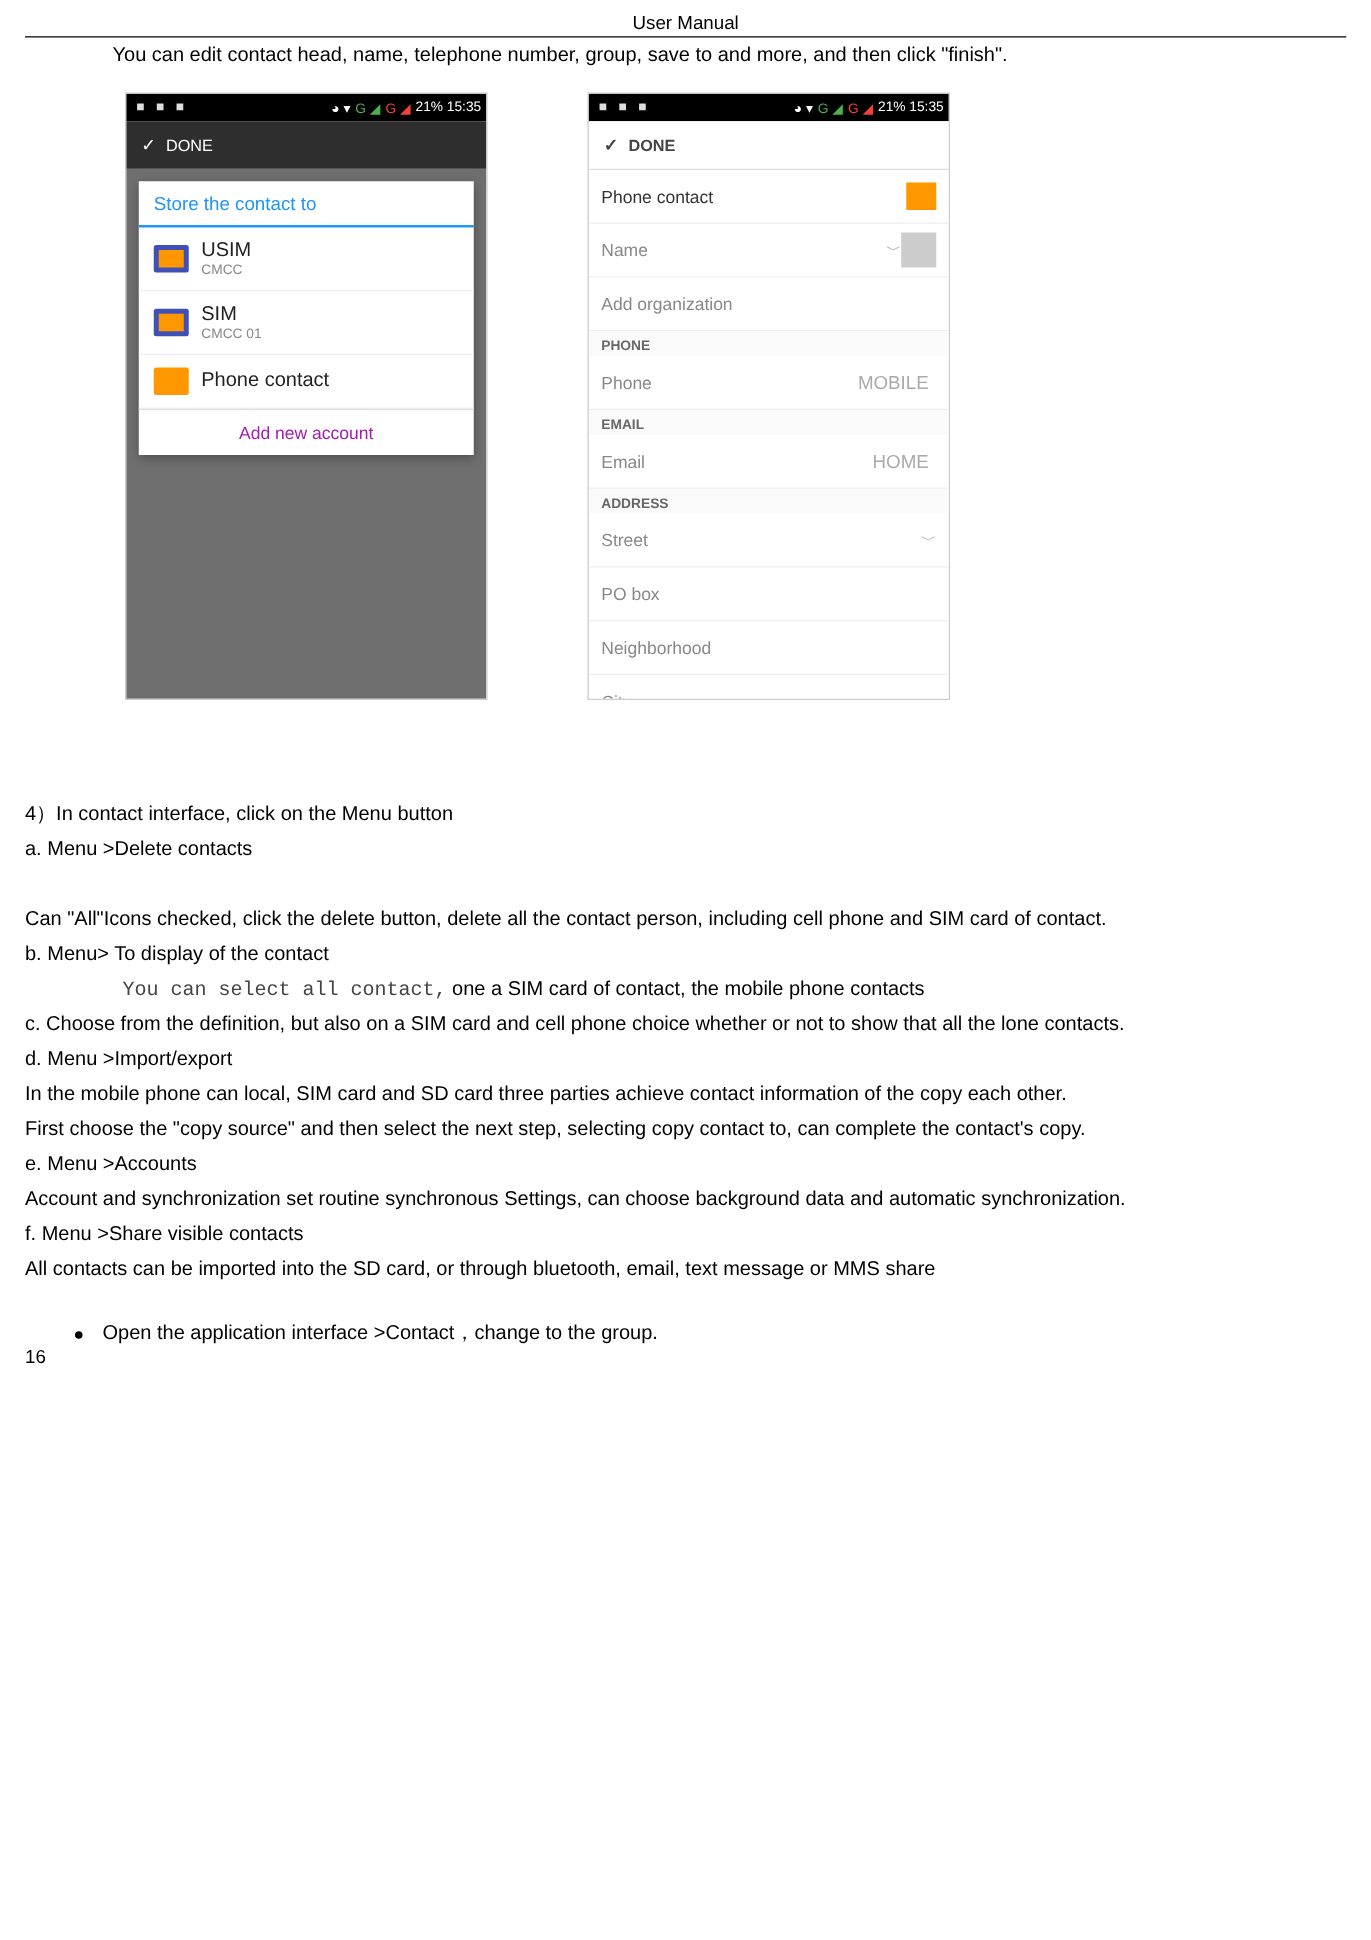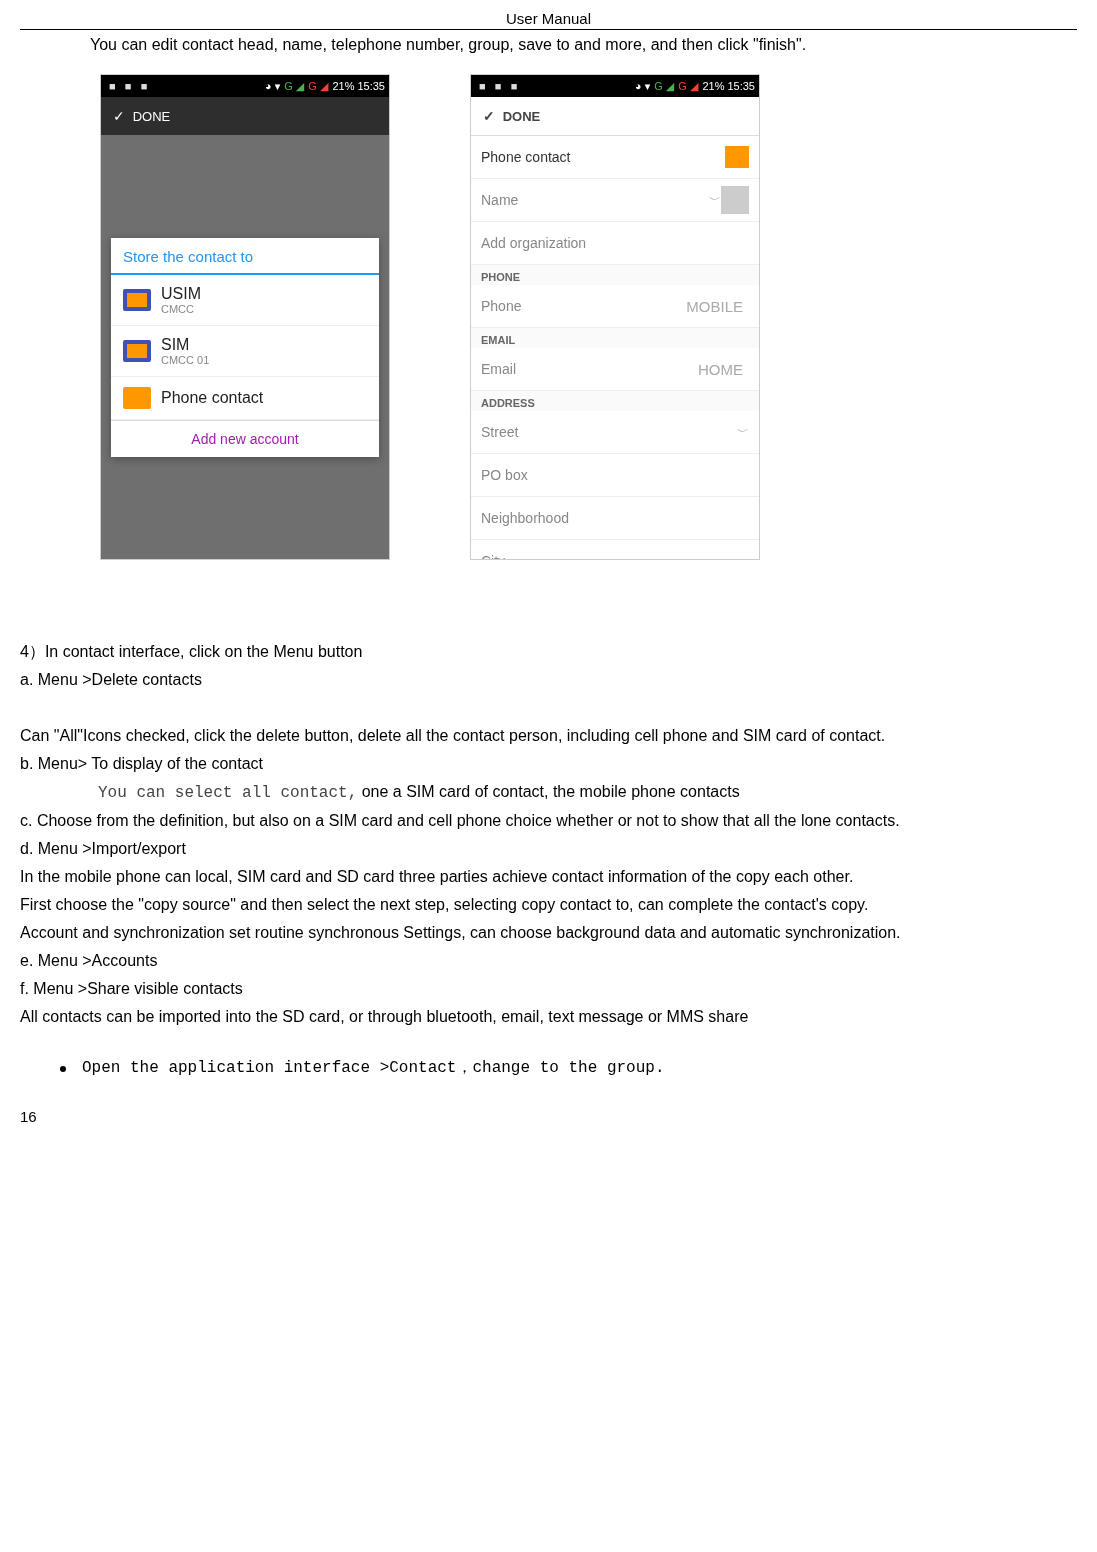--- a/index.html
+++ b/index.html
@@ -83,21 +83,21 @@
     font-weight: bold;
     padding-left: 12px;
     gap: 8px;
     border-bottom:1px solid #ddd;
   }
   .dialog-backdrop {
     flex:1;
     background: rgba(0,0,0,0.55);
     display:flex;
     flex-direction: column;
-    justify-content:center;
+    justify-content:flex-start;
     padding:10px;
   }
   .dialog {
     background:#fff;
     box-shadow:0 2px 8px rgba(0,0,0,.3);
   }
   .dialog-title {
     color:#2196f3;
     font-size:15px;
     padding:10px 12px 8px;
@@ -178,30 +178,28 @@
   
   .content {
     margin-top: 80px;
   }
   .indent-1 { margin-left: 70px; }
   .indent-2 { margin-left: 92px; }
   .para { margin: 4px 20px 4px 0; line-height:1.5; }
   .flush { margin-left: 0; }
   .mono-ish { font-family: "Courier New", monospace; color:#444; }
   .footer-pg {
-    margin-top: 30px;
     font-size:15px;
   }
   .bullet-row {
     display:flex;
     align-items:flex-start;
     gap:16px;
     margin-left:40px;
     margin-top:28px;
-    font-family:Liberation Mono, monospace;
   }
   .bullet-dot {
     width:6px;height:6px;border-radius:50%;background:#000;margin-top:9px;flex:none;
   }
   .check-sm {
     font-size:14px;
   }
 </style>
 </head>
 <body>
@@ -323,22 +321,22 @@
   <div class="para indent-1">
     <span>b.    Menu&gt;</span><span> To display of the contact</span>
   </div>
   <div class="para indent-1" style="margin-left:78px">
     <span class="mono-ish">You can select all contact,</span><span> one a SIM card of contact, the mobile phone contacts</span>
   </div>
   <div class="para indent-1">c.    Choose from the definition, but also on a SIM card and cell phone choice whether or not to show that all the lone contacts.</div>
   <div class="para indent-1">d.    Menu &gt;Import/export</div>
   <div class="para indent-2">In the mobile phone can local, SIM card and SD card three parties achieve contact information of the copy each other.</div>
   <div class="para indent-2">First choose the "copy source" and then select the next step, selecting copy contact to, can complete the contact's copy.</div>
+  <div class="para indent-1">e.    Menu &gt;Accounts</div>
   <div class="para flush" style="text-align:justify">Account and synchronization set routine synchronous Settings, can choose background data and automatic synchronization.</div>
-  <div class="para indent-1">e.    Menu &gt;Accounts</div>
   <div class="para indent-1">f.     Menu &gt;Share visible contacts</div>
   <div class="para indent-2">All contacts can be imported into the SD card, or through bluetooth, email, text message or MMS share</div>
 
   <div class="bullet-row">
     <span class="bullet-dot"></span>
     <span>Open the   application interface    &gt;Contact，change to the group.</span>
   </div>
 </div>
 
 <div class="footer-pg">16</div>

